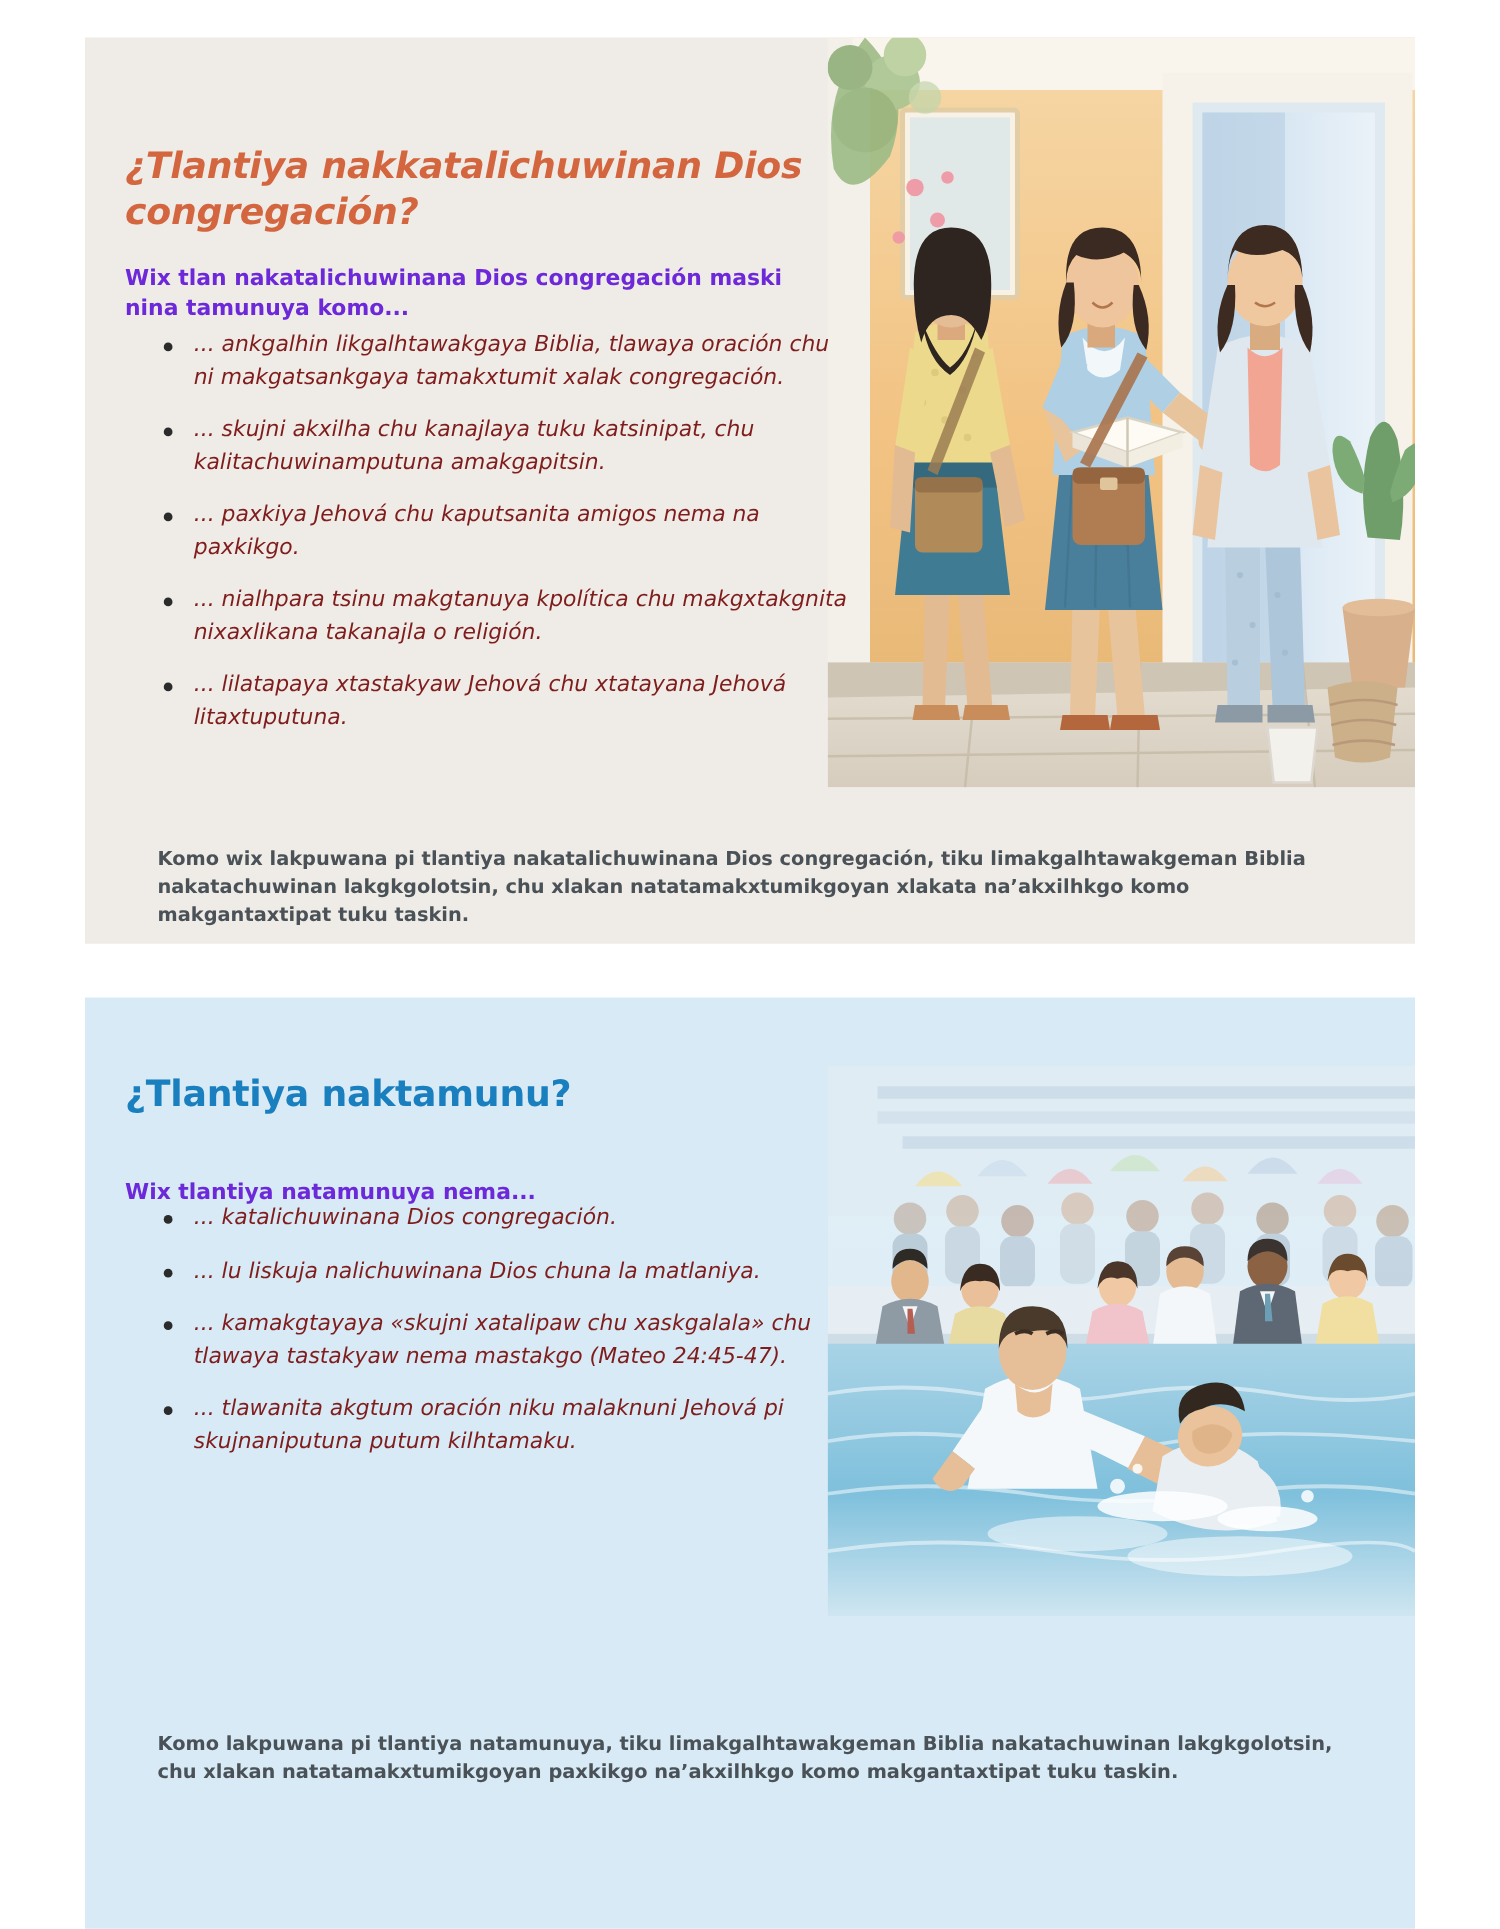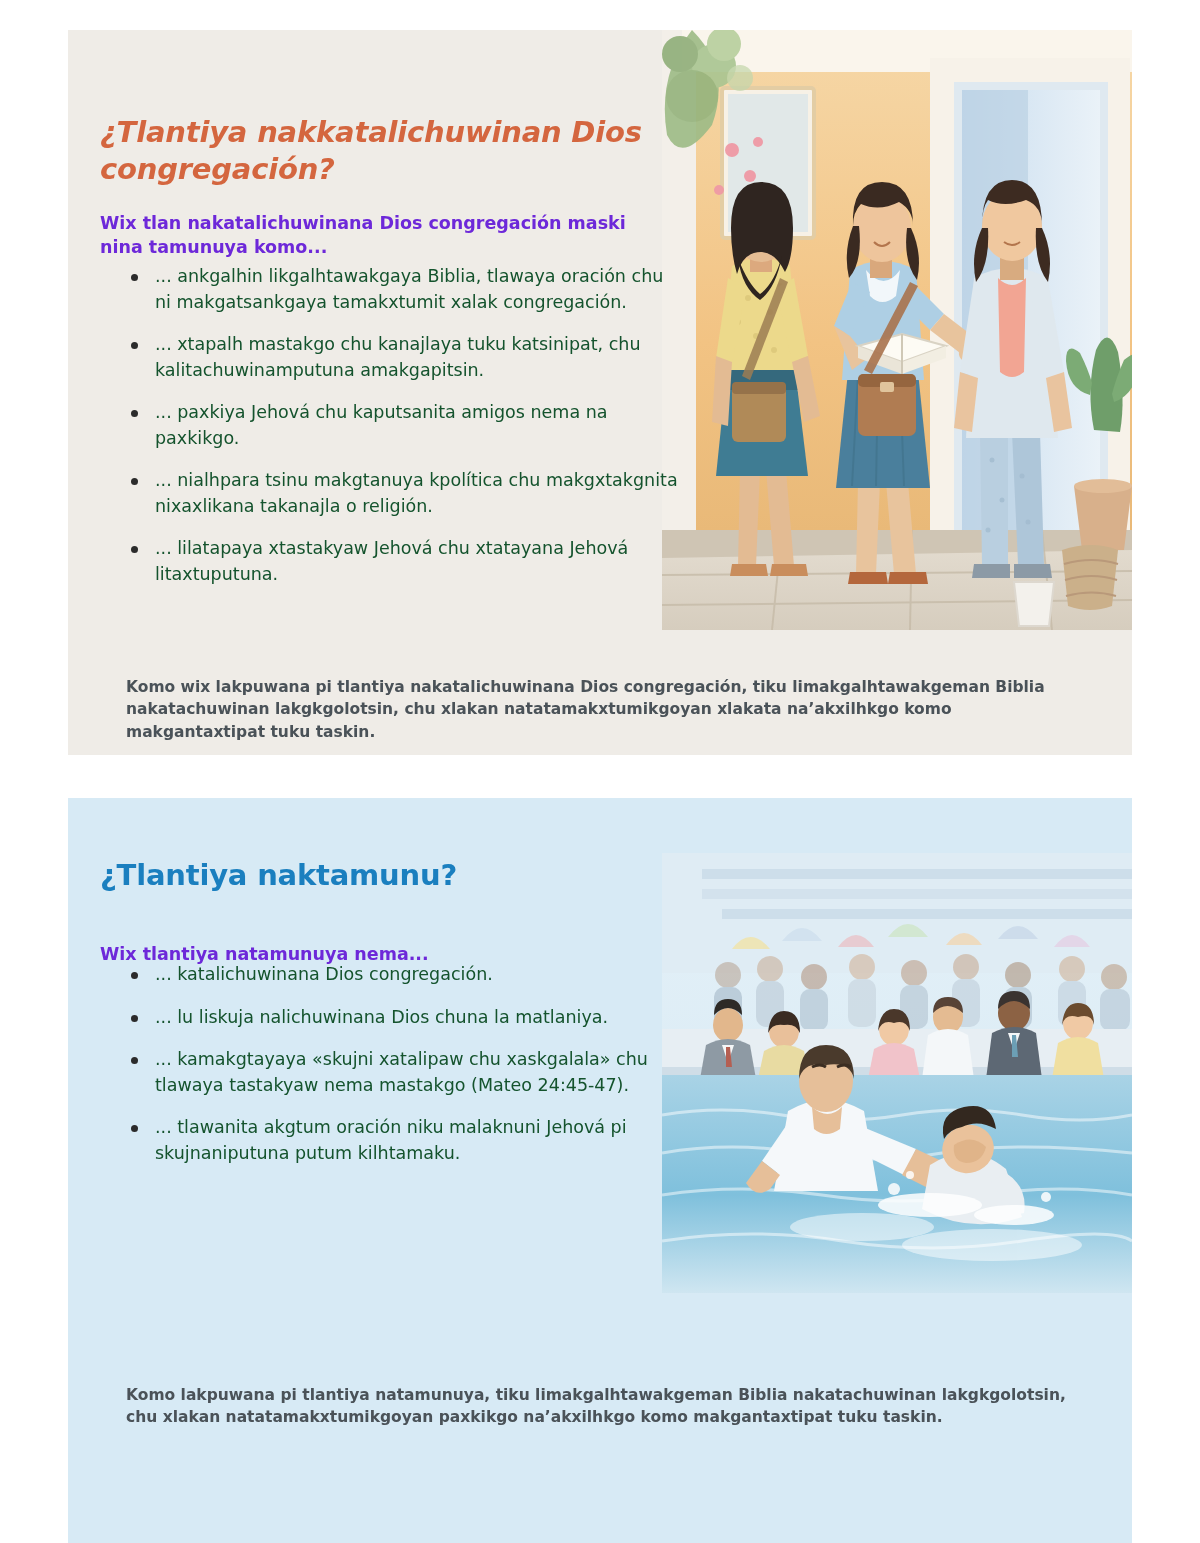--- a/index.html
+++ b/index.html
@@ -67,21 +67,22 @@
   }
   .section-one ul.bullets { top: 234px; }
   .section-two ul.bullets { top: 164px; }
 
   ul.bullets li {
     position: relative;
     padding-left: 32px;
     margin-bottom: 17px;
     font-size: 17.5px;
     line-height: 1.46;
-    color: #14532d;
+    color: #7f1d1d;
+    font-style: italic;
   }
   ul.bullets li::before {
     content: "";
     position: absolute;
     left: 8px;
     top: 10px;
     width: 7px;
     height: 7px;
     border-radius: 50%;
     background: #2b2b2b;
@@ -321,21 +322,21 @@
           <path d="M342 212 q8 6 16 0" stroke="#b3754c" stroke-width="2" fill="none"></path>
         </g>
       </g>
     </svg>
   </div>
 
   <h2 class="sec-title">¿Tlantiya nakkatalichuwinan Dios congregación?</h2>
   <p class="sec-lead">Wix tlan nakatalichuwinana Dios congregación maski nina tamunuya komo...</p>
   <ul class="bullets">
     <li>... ankgalhin likgalhtawakgaya Biblia, tlawaya oración chu ni makgatsankgaya tamakxtumit xalak congregación.</li>
-    <li>... xtapalh mastakgo chu kanajlaya tuku katsinipat, chu kalitachuwinamputuna amakgapitsin.</li>
+    <li>... skujni akxilha chu kanajlaya tuku katsinipat, chu kalitachuwinamputuna amakgapitsin.</li>
     <li>... paxkiya Jehová chu kaputsanita amigos nema na paxkikgo.</li>
     <li>... nialhpara tsinu makgtanuya kpolítica chu makgxtakgnita nixaxlikana takanajla o religión.</li>
     <li>... lilatapaya xtastakyaw Jehová chu xtatayana Jehová litaxtuputuna.</li>
   </ul>
   <p class="sec-footnote">Komo wix lakpuwana pi tlantiya nakatalichuwinana Dios congregación, tiku limakgalhtawakgeman Biblia nakatachuwinan lakgkgolotsin, chu xlakan natatamakxtumikgoyan xlakata na’akxilhkgo komo makgantaxtipat tuku taskin.</p>
 </div>
 
 <div class="section section-two">
 
   <div class="illo2">

